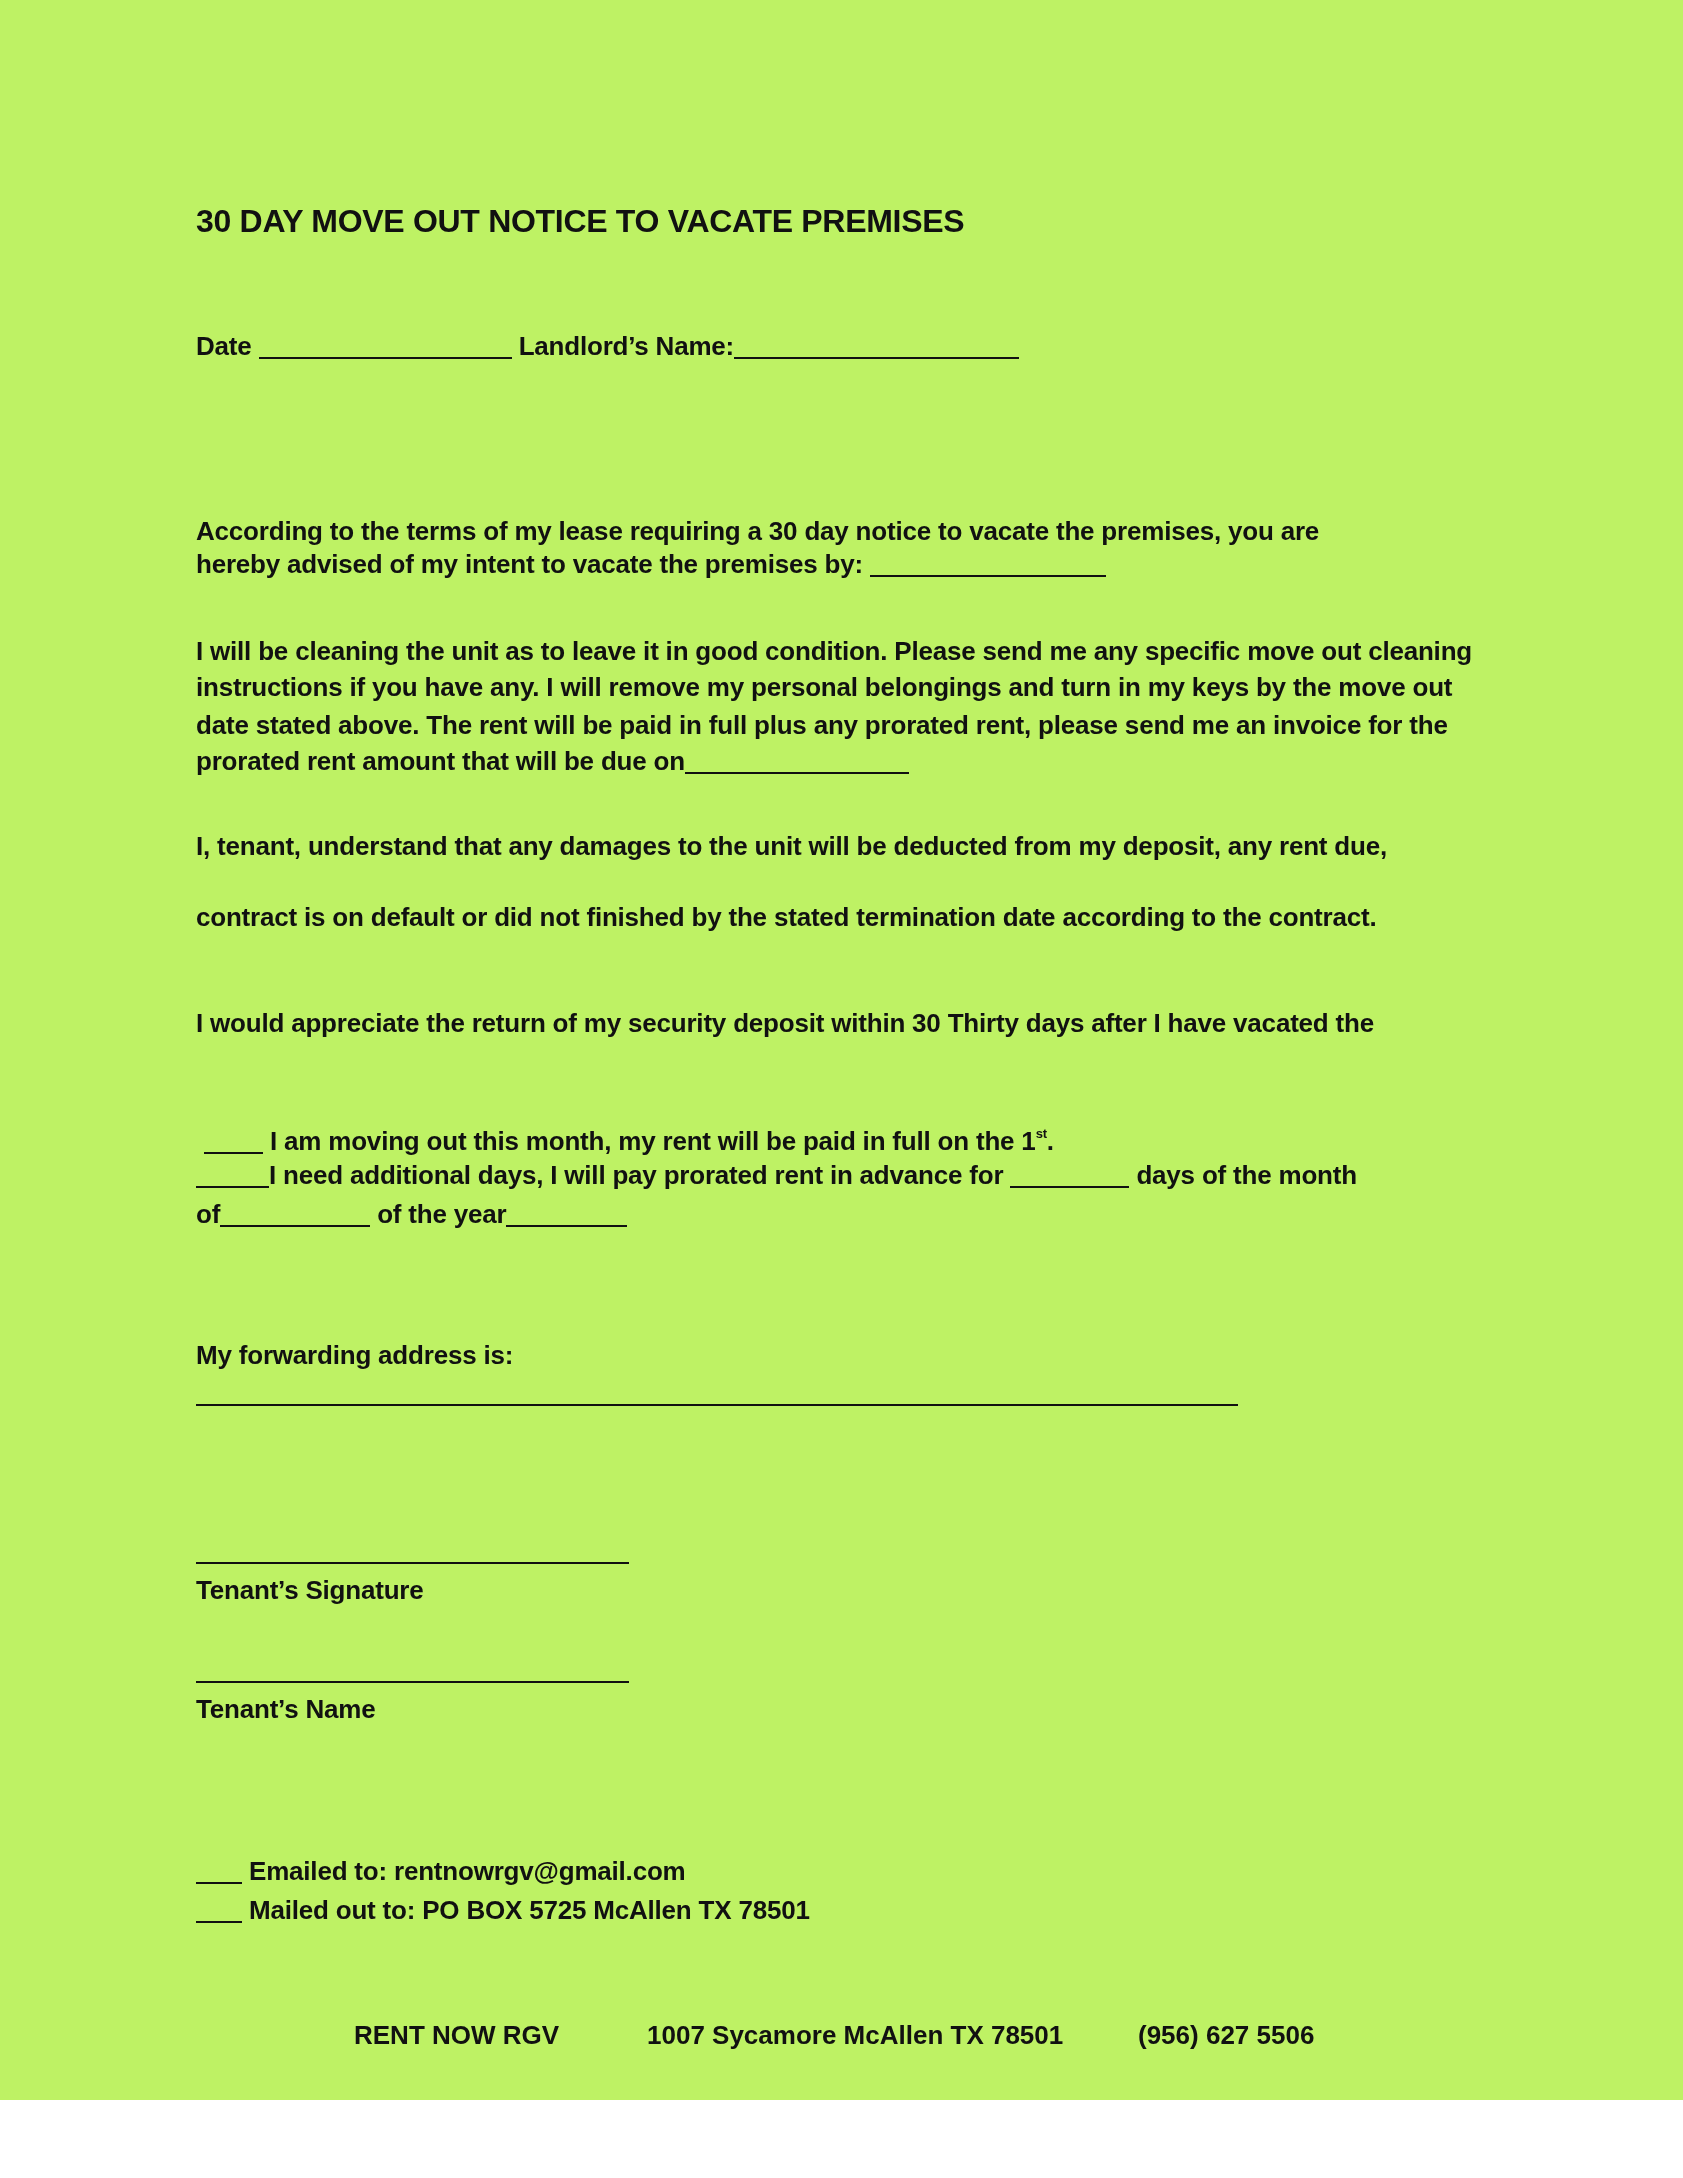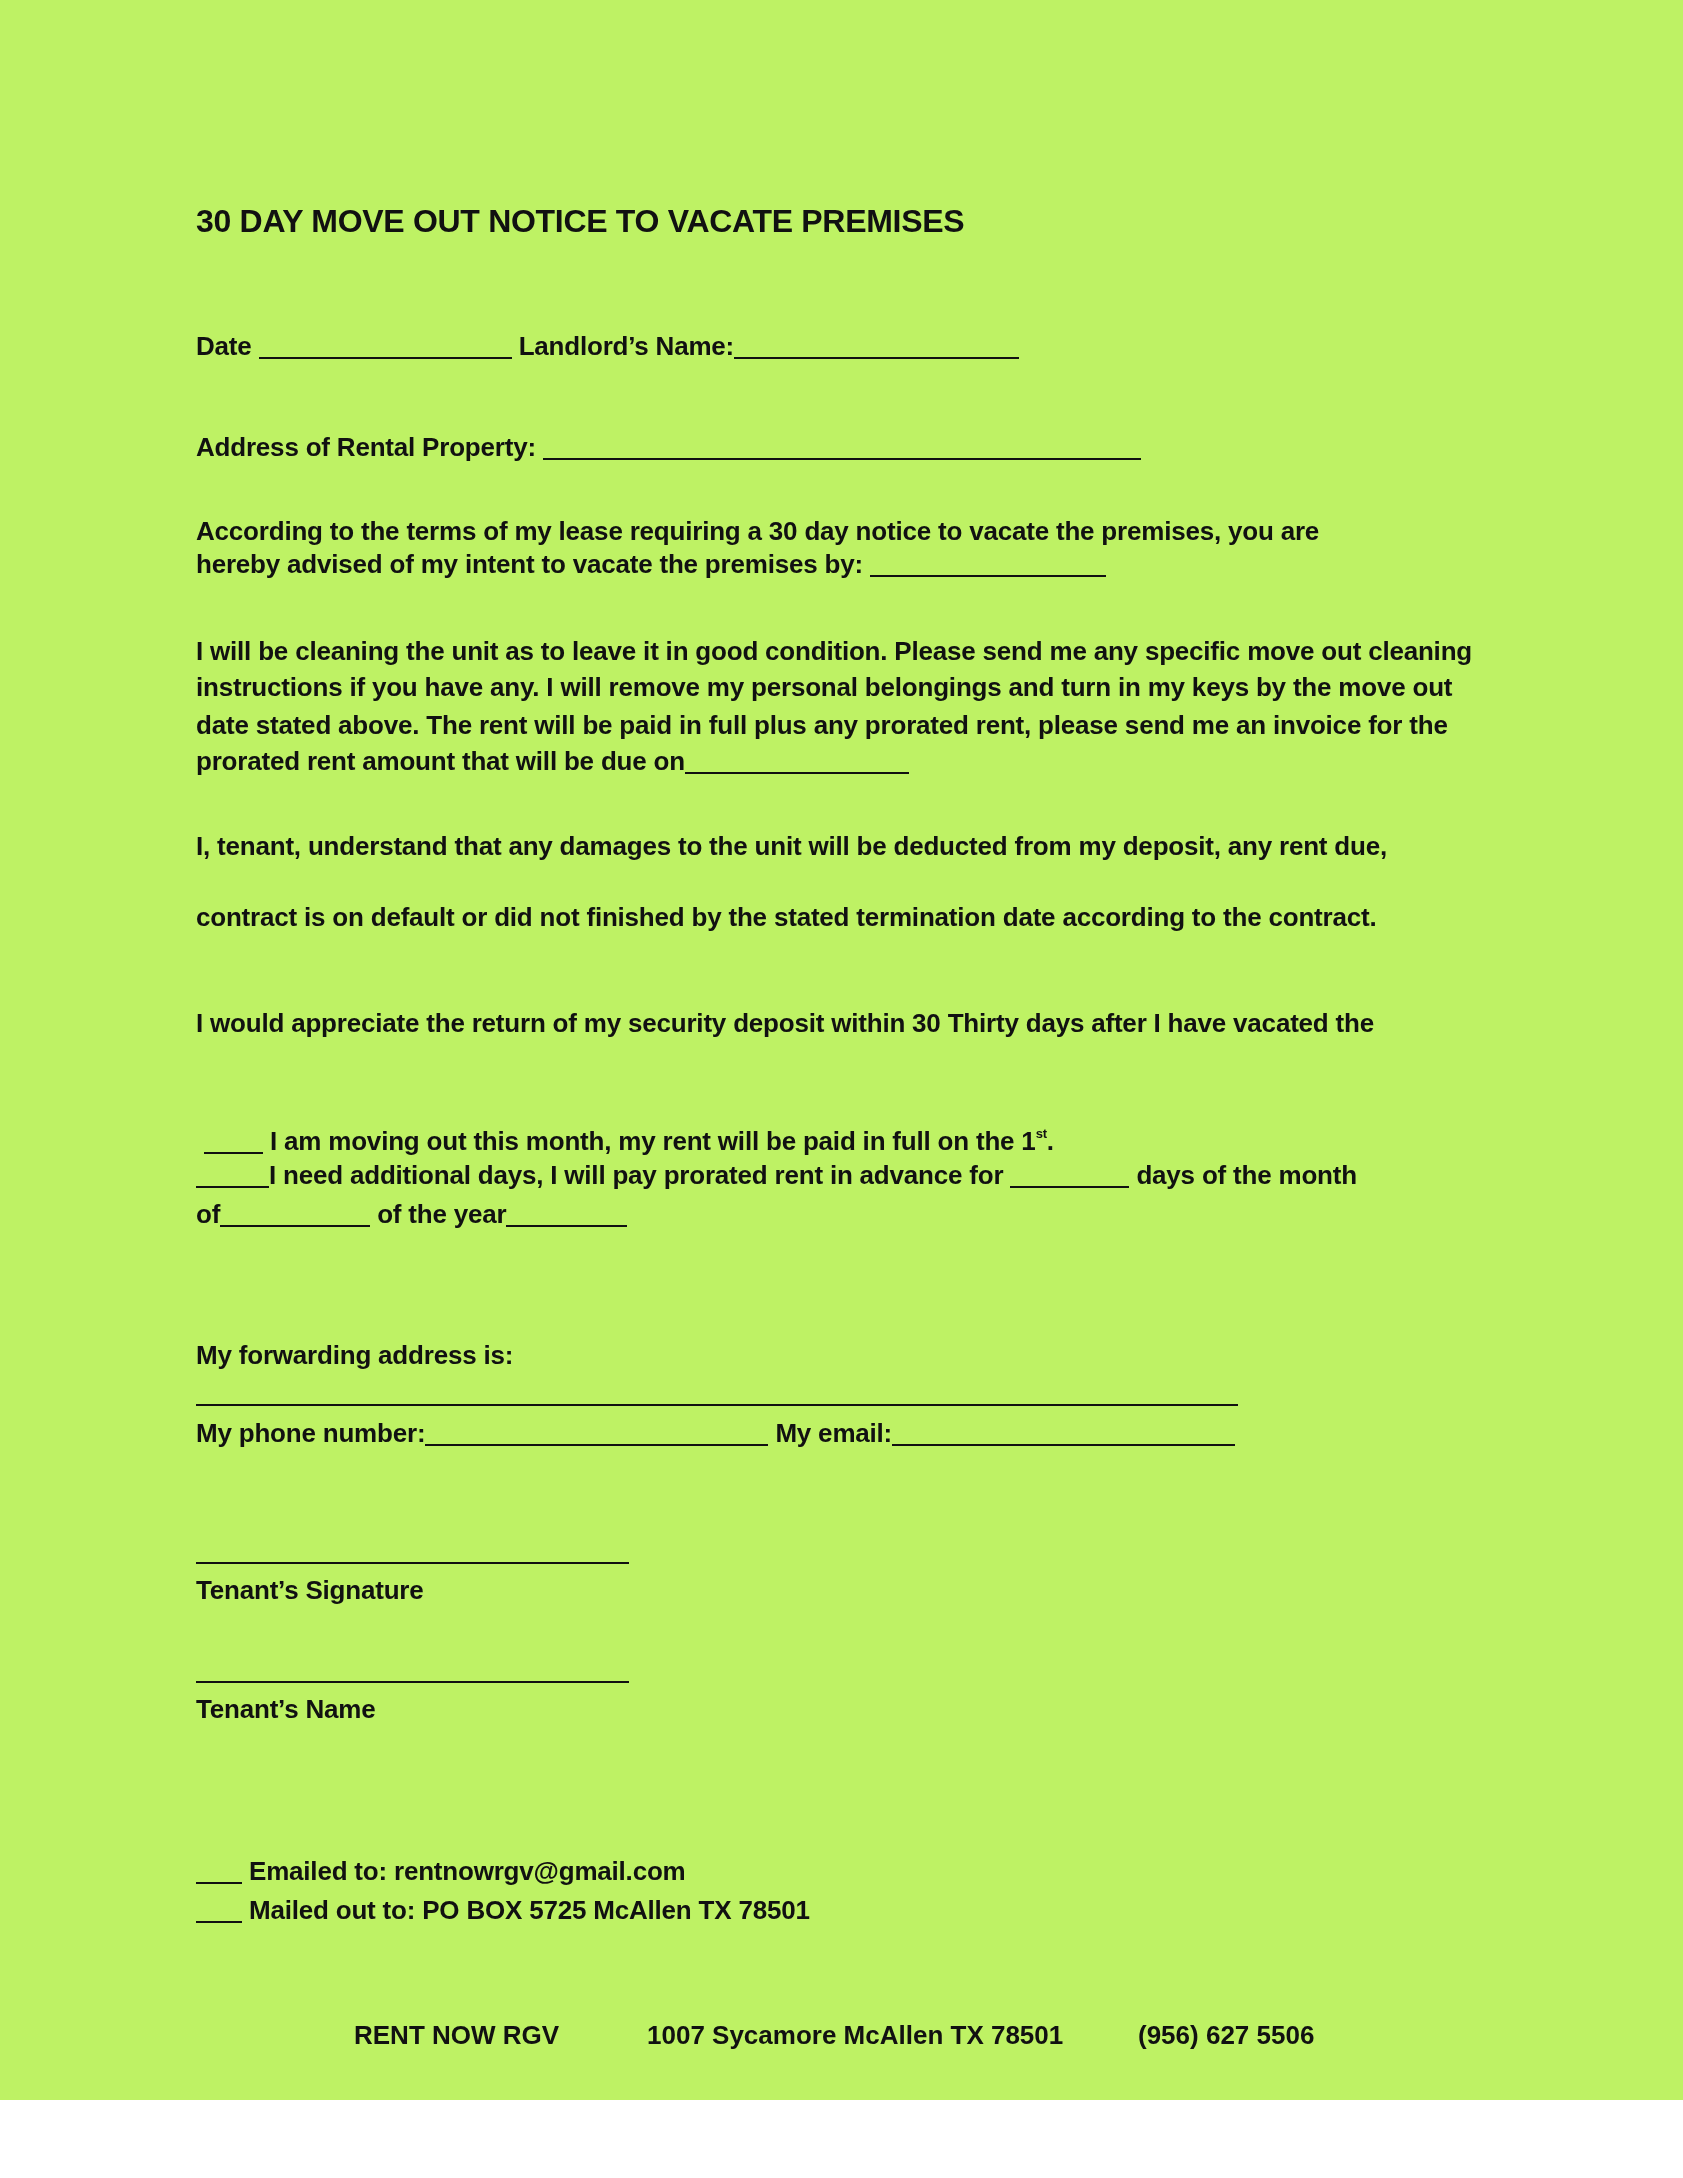--- a/index.html
+++ b/index.html
@@ -15,42 +15,40 @@
 </style>
 </head>
 <body>
 
 <div class="page">
 
   <div class="title">30 DAY MOVE OUT NOTICE TO VACATE PREMISES</div>
 
   <div class="ln" style="top:331px;"><span>Date</span> <span class="blank" style="width:253px;"></span> <span>Landlord’s Name:</span><span class="blank" style="width:285px;"></span></div>
 
-  <div class="ln" style="top:432px;"><span>Address of Rental Property:</span> <span class="blank" style="width:598px;"></span></div>
 
   <div class="ln" style="top:516px;">According to the terms of my lease requiring a 30 day notice to vacate the premises, you are</div>
   <div class="ln" style="top:518px;margin-top:31px;"><span>hereby advised of my intent to vacate the premises by:</span> <span class="blank" style="width:236px;"></span></div>
 
   <div class="ln" style="top:636px;">I will be cleaning the unit as to leave it in good condition. Please send me any specific move out cleaning</div>
   <div class="ln" style="top:672px;">instructions if you have any. I will remove my personal belongings and turn in my keys by the move out</div>
   <div class="ln" style="top:710px;">date stated above. The rent will be paid in full plus any prorated rent, please send me an invoice for the</div>
   <div class="ln" style="top:746px;"><span>prorated rent amount that will be due on</span><span class="blank" style="width:224px;"></span></div>
 
   <div class="ln" style="top:831px;">I, tenant, understand that any damages to the unit will be deducted from my deposit, any rent due,</div>
   <div class="ln" style="top:902px;">contract is on default or did not finished by the stated termination date according to the contract.</div>
 
   <div class="ln" style="top:1008px;">I would appreciate the return of my security deposit within 30 Thirty days after I have vacated the</div>
 
   <div class="ln" style="top:1126px;"><span style="display:inline-block;width:8px;"></span><span class="blank" style="width:59px;"></span><span> I am moving out this month, my rent will be paid in full on the 1</span><sup>st</sup><span>.</span></div>
   <div class="ln" style="top:1160px;"><span class="blank" style="width:73px;"></span><span>I need additional days, I will pay prorated rent in advance for </span><span class="blank" style="width:119px;"></span><span> days of the month</span></div>
   <div class="ln" style="top:1199px;"><span>of</span><span class="blank" style="width:150px;"></span><span> of the year</span><span class="blank" style="width:121px;"></span></div>
 
   <div class="ln" style="top:1340px;">My forwarding address is:</div>
   <div class="rule" style="top:1404px; width:1042px;"></div>
-  <div class="ln" style="top:1418px;"><span>My phone number:</span><span class="blank" style="width:343px;"></span><span> My email:</span><span class="blank" style="width:343px;"></span></div>
 
   <div class="rule" style="top:1562px; width:433px;"></div>
   <div class="ln" style="top:1575px;">Tenant’s Signature</div>
   <div class="rule" style="top:1681px; width:433px;"></div>
   <div class="ln" style="top:1694px;">Tenant’s Name</div>
 
   <div class="ln" style="top:1856px;"><span class="blank" style="width:46px;"></span><span> Emailed to: rentnowrgv@gmail.com</span></div>
   <div class="ln" style="top:1895px;"><span class="blank" style="width:46px;"></span><span> Mailed out to: PO BOX 5725 McAllen TX 78501</span></div>
 
   <div class="footer" style="left:354px;">RENT NOW RGV</div>

